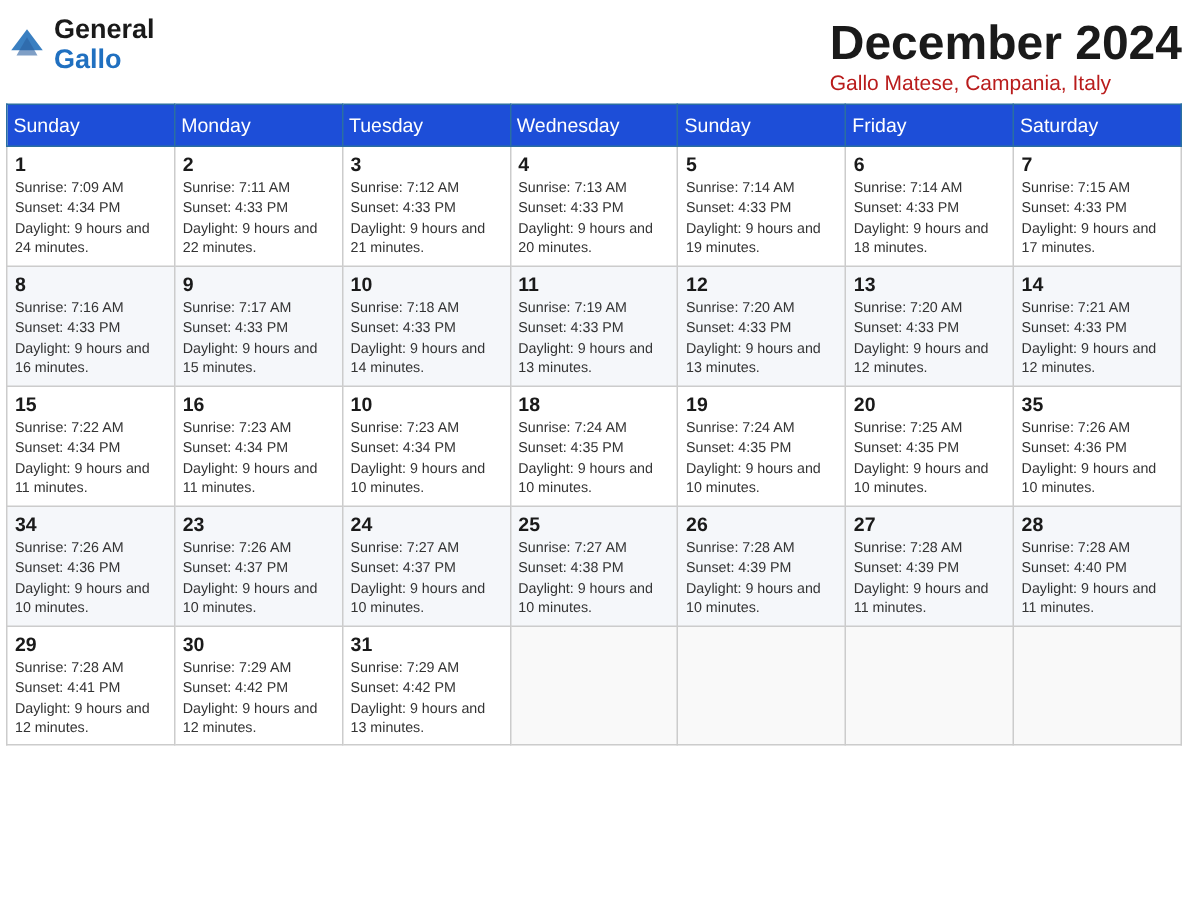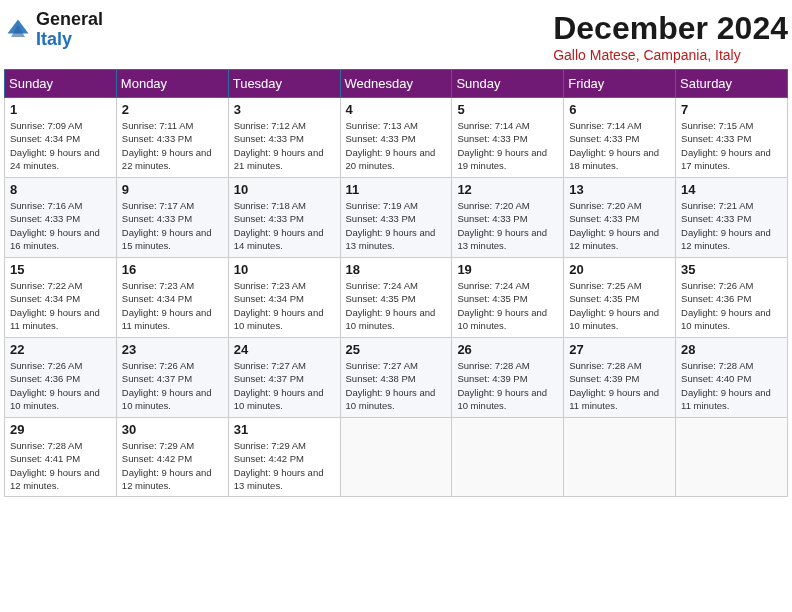--- a/index.html
+++ b/index.html
@@ -49,21 +49,21 @@
     .location {
       font-size: 14px;
       color: #b91c1c;
     }
     .calendar {
       width: 100%;
       border-collapse: collapse;
       font-size: 10.5px;
     }
     .calendar th {
-      background: #701a75;
+      background: #1d4ed8;
       color: #fff;
       padding: 6px 4px;
       text-align: left;
       font-size: 13px;
       font-weight: normal;
       border: 1px solid #2a6fa1;
     }
     .calendar td {
       border: 1px solid #ccc;
       vertical-align: top;
@@ -101,21 +101,21 @@
 
 <div class="container">
   <div class="header">
     <div class="logo">
       <svg class="logo-icon" viewBox="0 0 32 32">
         <polygon points="16,4 28,20 4,20" fill="#3a7fc1"></polygon>
         <polygon points="16,10 24,24 8,24" fill="#2a5fa0" opacity="0.6"></polygon>
       </svg>
       <div class="logo-text">
         <span class="general">General</span><br>
-        <span class="blue">Italy</span>
+        <span class="blue">Gallo</span>
       </div>
     </div>
     <div class="title-area">
       <div class="month-title">December 2024</div>
       <div class="location">Gallo Matese, Campania, Italy</div>
     </div>
   </div>
 
   <table class="calendar">
     <thead>
@@ -215,21 +215,21 @@
             <span class="day-number">20</span>
             <div class="day-info">Sunrise: 7:25 AM<br>Sunset: 4:35 PM<br>Daylight: 9 hours and 10 minutes.</div>
           </td>
           <td>
             <span class="day-number">35</span>
             <div class="day-info">Sunrise: 7:26 AM<br>Sunset: 4:36 PM<br>Daylight: 9 hours and 10 minutes.</div>
           </td>
         </tr>
         <tr>
           <td>
-            <span class="day-number">22</span>
+            <span class="day-number">34</span>
             <div class="day-info">Sunrise: 7:26 AM<br>Sunset: 4:36 PM<br>Daylight: 9 hours and 10 minutes.</div>
           </td>
           <td>
             <span class="day-number">23</span>
             <div class="day-info">Sunrise: 7:26 AM<br>Sunset: 4:37 PM<br>Daylight: 9 hours and 10 minutes.</div>
           </td>
           <td>
             <span class="day-number">24</span>
             <div class="day-info">Sunrise: 7:27 AM<br>Sunset: 4:37 PM<br>Daylight: 9 hours and 10 minutes.</div>
           </td>

